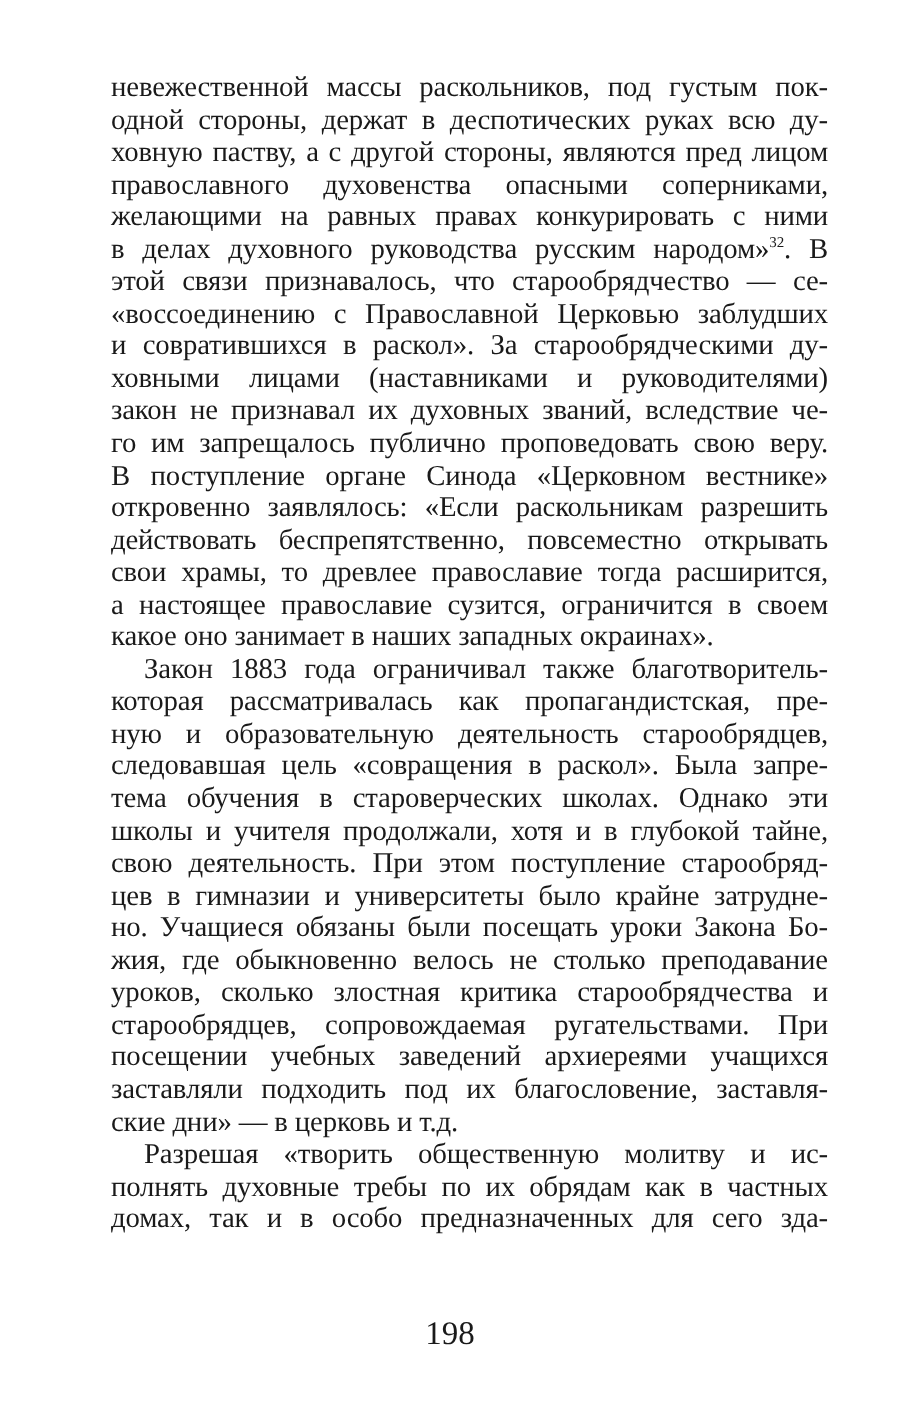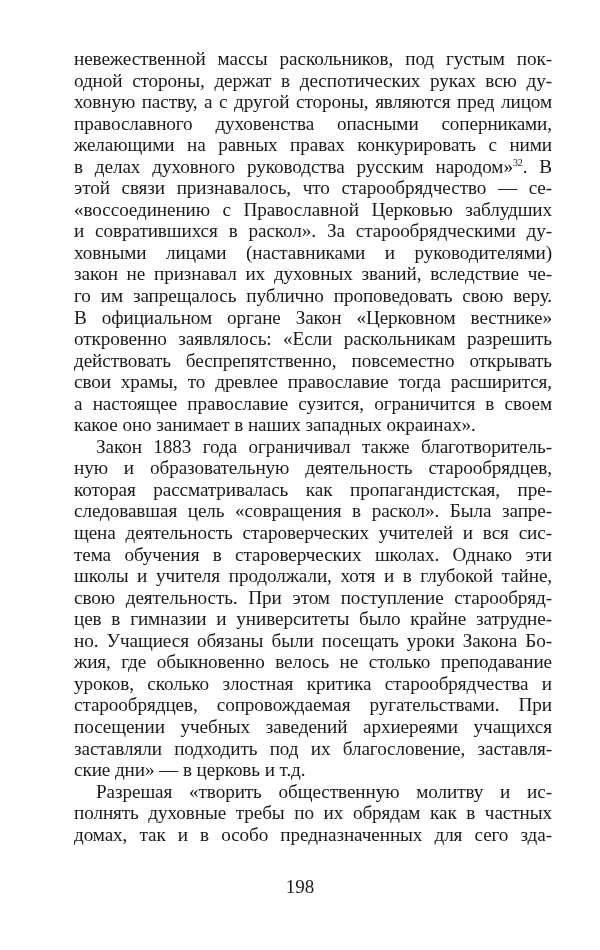--- a/index.html
+++ b/index.html
@@ -17,50 +17,49 @@
     text-align:justify; text-align-last:justify;
     font-family: "Liberation Serif", serif;
     font-size:19.2px;
     letter-spacing:-0.1px;
   }
   .line.last { text-align-last:left; }
   .line.indent { padding-left:22px; }
   sup { font-size:10px; line-height:0; vertical-align:super; }
   .page-number {
     position:absolute; left:0; width:600px; top:876px; text-align:center;
-    font-family: "Liberation Serif", serif; font-size:19px;
+    font-family: "Liberation Serif", serif; font-size:22px;
   }
 </style>
 </head>
 <body>
 
 <div class="page-text" id="body-text">
     <span class="line"><span>невежественной массы раскольников, под густым пок-</span></span>
     <span class="line"><span>одной стороны, держат в деспотических руках всю ду-</span></span>
     <span class="line"><span>ховную паству, а с другой стороны, являются пред лицом</span></span>
     <span class="line"><span>православного духовенства опасными соперниками,</span></span>
     <span class="line"><span>желающими на равных правах конкурировать с ними</span></span>
     <span class="line"><span>в делах духовного руководства русским народом»</span><sup>32</sup><span>. В</span></span>
     <span class="line"><span>этой связи признавалось, что старообрядчество — се-</span></span>
     <span class="line"><span>«воссоединению с Православной Церковью заблудших</span></span>
     <span class="line"><span>и совратившихся в раскол». За старообрядческими ду-</span></span>
     <span class="line"><span>ховными лицами (наставниками и руководителями)</span></span>
     <span class="line"><span>закон не признавал их духовных званий, вследствие че-</span></span>
     <span class="line"><span>го им запрещалось публично проповедовать свою веру.</span></span>
-    <span class="line"><span>В официальном органе Закон «Церковном вестнике»</span></span>
+    <span class="line"><span>В поступление органе Синода «Церковном вестнике»</span></span>
     <span class="line"><span>откровенно заявлялось: «Если раскольникам разрешить</span></span>
     <span class="line"><span>действовать беспрепятственно, повсеместно открывать</span></span>
     <span class="line"><span>свои храмы, то древлее православие тогда расширится,</span></span>
     <span class="line"><span>а настоящее православие сузится, ограничится в своем</span></span>
     <span class="line last"><span>какое оно занимает в наших западных окраинах».</span></span>
     <span class="line indent"><span>Закон 1883 года ограничивал также благотворитель-</span></span>
+    <span class="line"><span>которая рассматривалась как пропагандистская, пре-</span></span>
     <span class="line"><span>ную и образовательную деятельность старообрядцев,</span></span>
-    <span class="line"><span>которая рассматривалась как пропагандистская, пре-</span></span>
     <span class="line"><span>следовавшая цель «совращения в раскол». Была запре-</span></span>
-    <span class="line"><span>щена деятельность староверческих учителей и вся сис-</span></span>
     <span class="line"><span>тема обучения в староверческих школах. Однако эти</span></span>
     <span class="line"><span>школы и учителя продолжали, хотя и в глубокой тайне,</span></span>
     <span class="line"><span>свою деятельность. При этом поступление старообряд-</span></span>
     <span class="line"><span>цев в гимназии и университеты было крайне затрудне-</span></span>
     <span class="line"><span>но. Учащиеся обязаны были посещать уроки Закона Бо-</span></span>
     <span class="line"><span>жия, где обыкновенно велось не столько преподавание</span></span>
     <span class="line"><span>уроков, сколько злостная критика старообрядчества и</span></span>
     <span class="line"><span>старообрядцев, сопровождаемая ругательствами. При</span></span>
     <span class="line"><span>посещении учебных заведений архиереями учащихся</span></span>
     <span class="line"><span>заставляли подходить под их благословение, заставля-</span></span>

